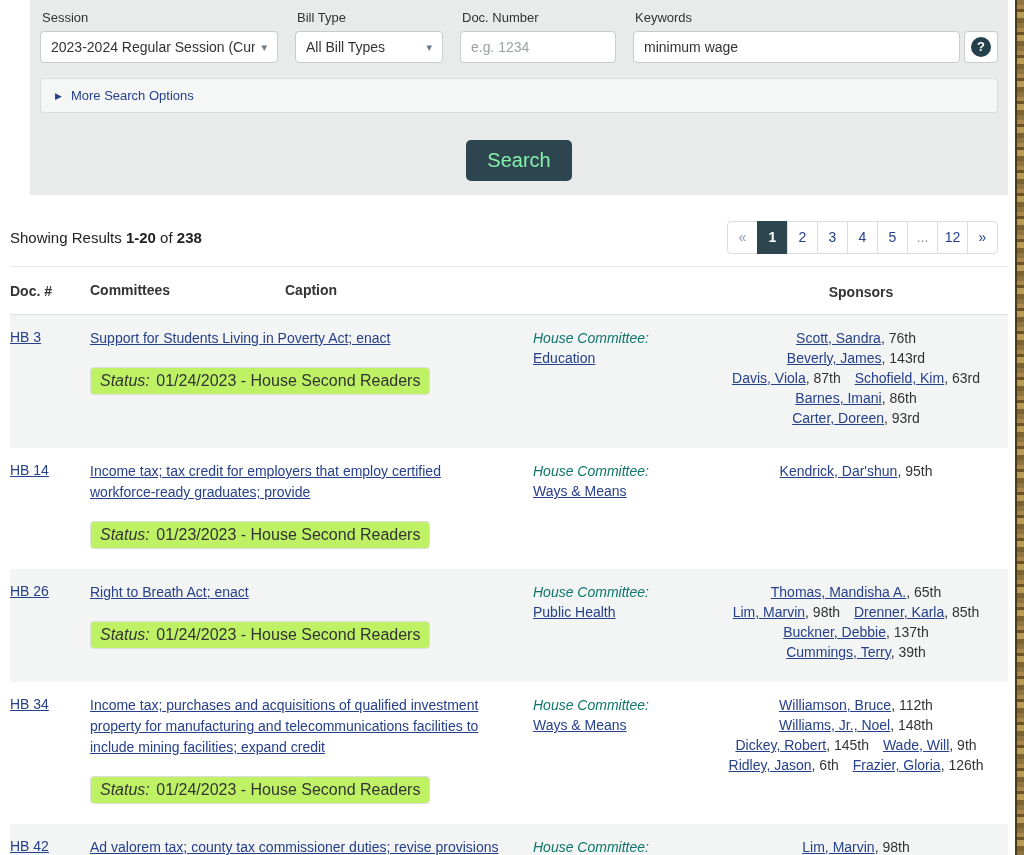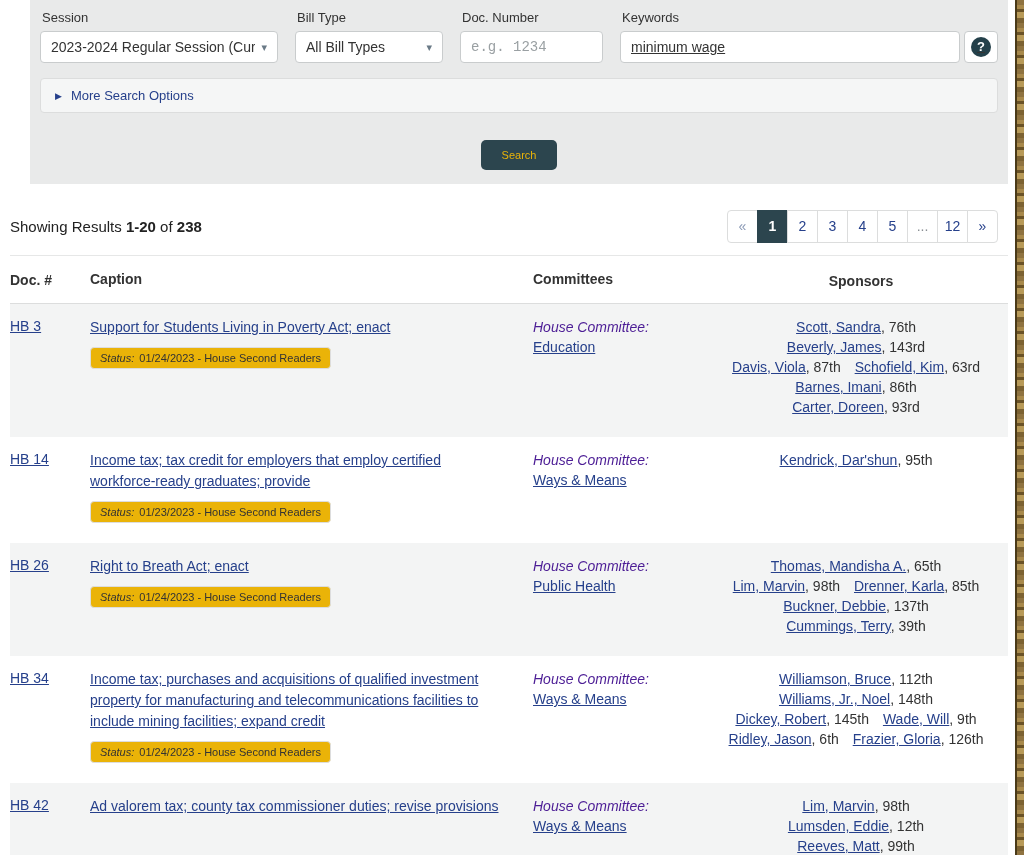--- a/index.html
+++ b/index.html
@@ -26,44 +26,44 @@
   .ctl {
     background:#fff; border:1px solid #c9cccd; border-radius:4px;
     height:32px; font-size:14px; color:#333; display:flex; align-items:center;
     padding:0 10px; white-space:nowrap; overflow:hidden;
   }
   .select { justify-content:space-between; cursor:pointer; }
   .select .val { overflow:hidden; white-space:nowrap; flex:1; }
   .select .chev { color:#6a7a86; font-size:11px; margin-left:6px; flex:none; }
   .f-session .ctl { width:238px; }
   .f-billtype .ctl { width:148px;gap:20px; }
-  .f-docnum .ctl { width:143px;font-family:Liberation Mono, monospace; }
+  .f-docnum .ctl { width:156px; }
   .f-keywords { flex:1; }
-  .kw-row { display:flex; gap:4px;text-decoration:underline; }
+  .kw-row { display:flex; gap:4px; }
   .kw-row .ctl { flex:1; }
   .placeholder { color:#9aa0a3; }
   .help-btn {
     width:34px; height:32px; background:#fff; border:1px solid #c9cccd;
     border-radius:4px; display:flex; align-items:center; justify-content:center;
     cursor:pointer; flex:none;
   }
   .help-circle {
     width:20px; height:20px; border-radius:50%; background:#24404a;
     color:#fff; font-size:13px; font-weight:bold; line-height:20px; text-align:center;
   }
   .more-bar {
     margin-top:15px; background:#f5f6f6; border:1px solid #dcdddd; border-radius:4px;
     padding:9px 14px; font-size:13px; color:#26408b; cursor:pointer;
     display:flex; align-items:center; gap:9px;
   }
   .more-bar .tri { font-size:9px; color:#26408b; }
   .search-btn-row { display:flex; justify-content:center; margin-top:27px; }
   .search-btn {
-    background:#2c454e; color:#eab308; border:none; border-radius:5px;
-    font-size:11px; font-family:"Liberation Sans",sans-serif;
+    background:#2c454e; color:#86efac; border:none; border-radius:5px;
+    font-size:20px; font-family:"Liberation Sans",sans-serif;
     padding:9px 21px; cursor:pointer;
   }
 
   
   .results-bar {
     display:flex; justify-content:space-between; align-items:center;
     padding:26px 10px 12px 10px;
   }
   .showing { font-size:15px; color:#222; }
   .showing b { font-weight:bold; }
@@ -88,26 +88,26 @@
   .trow { display:flex; padding:13px 0 20px 0; font-size:14px; }
   .trow.alt { background:#f3f4f4; }
   .col { flex:none; }
   .col.doc { width:80px; padding-top:1px; }
   .col.caption { width:443px; padding-right:28px; }
   .col.comm { width:195px; }
   .col.spon { flex:1; padding-right:14px; }
   .lnk { color:#26408b; text-decoration:underline; cursor:pointer; }
   .cap { display:inline; line-height:21px; }
   .chip {
-    display:inline-block; background:#eab308; border:1px solid #ddd; border-radius:4px;
-    padding:4px 9px; font-size:11px; color:#333; margin-top:9px;
+    display:inline-block; background:#bef264; border:1px solid #ddd; border-radius:4px;
+    padding:4px 9px; font-size:16px; color:#333; margin-top:18px;
   }
   .chip .slabel { font-style:italic; }
   .chip .sval { margin-left:2px; }
-  .cpre { font-style:italic; color:#4c1d95; line-height:20px; }
+  .cpre { font-style:italic; color:#0f766e; line-height:20px; }
   .comm .lnk { line-height:20px; }
   .spon { line-height:20px;text-align:center; }
   .sunit { display:inline-block; white-space:nowrap; margin-right:10px; }
 </style>
 </head>
 <body>
 
 <div class="page">
 
   <div class="search-panel">
@@ -171,22 +171,22 @@
         <div class="page-btn">5</div>
         <div class="page-btn ellipsis">...</div>
         <div class="page-btn">12</div>
         <div class="page-btn">»</div>
       </div>
   </div>
 
   <div class="table">
     <div class="thead">
       <div class="col doc">Doc. #</div>
+      <div class="col comm">Committees</div>
       <div class="col caption">Caption</div>
-      <div class="col comm">Committees</div>
       <div class="col spon">Sponsors</div>
     </div>
     <div id="rows">
         <div class="trow alt">
           <div class="col doc"><a class="lnk">HB 3</a></div>
           <div class="col caption"><a class="lnk cap">Support for Students Living in Poverty Act; enact</a><br><div class="chip"><span class="slabel">Status:</span> <span class="sval">01/24/2023 - House Second Readers</span></div></div>
           <div class="col comm"><div class="cpre">House Committee:</div><a class="lnk">Education</a></div>
           <div class="col spon"><span class="sunit"><a class="lnk">Scott, Sandra</a><span>, 76th</span></span> <span class="sunit"><a class="lnk">Beverly, James</a><span>, 143rd</span></span> <span class="sunit"><a class="lnk">Davis, Viola</a><span>, 87th</span></span> <span class="sunit"><a class="lnk">Schofield, Kim</a><span>, 63rd</span></span> <span class="sunit"><a class="lnk">Barnes, Imani</a><span>, 86th</span></span> <span class="sunit"><a class="lnk">Carter, Doreen</a><span>, 93rd</span></span> </div>
         </div>
         <div class="trow">

